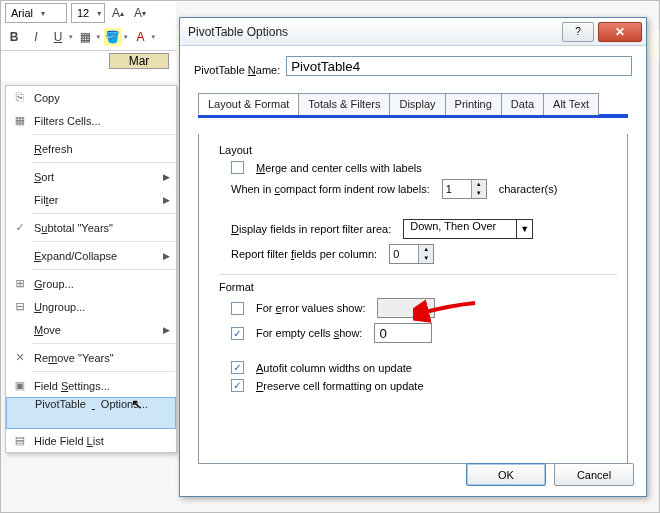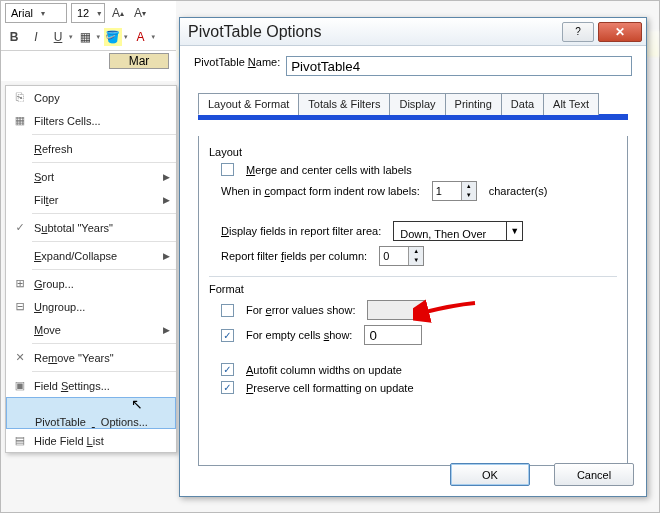--- a/index.html
+++ b/index.html
@@ -21,47 +21,47 @@
 .citem{display:flex;align-items:center;height:23px;padding:0 4px;cursor:default}
 .citem.sel{background:#cde6f7;border:1px solid #7eb4ea;height:32px}
 .cico{width:20px;height:16px;display:flex;align-items:center;justify-content:center;margin-right:4px;font-size:11px;color:#777}
 .clabel{flex:1;color:#222}
 .carrow{font-size:9px;color:#555;margin-right:2px}
 .csep{height:1px;background:#e0e0e0;margin:2px 0 2px 26px}
 .cursor{position:absolute;left:130px;top:395px;font-size:14px;color:#000;pointer-events:none}
 
 .dialog{position:absolute;left:178px;top:16px;width:468px;height:480px;border:1px solid #5c86a8;background:#fff;box-shadow:2px 2px 6px rgba(0,0,0,0.3)}
 .titlebar{height:28px;background:linear-gradient(#fff,#e9eff5);border-bottom:1px solid #c4cfda;display:flex;align-items:center}
-.titlebar .t{flex:1;padding-left:8px;font-size:16px;color:#222}
+.titlebar .t{flex:1;padding-left:8px;font-size:12px;color:#222}
 .titlebtn{width:32px;height:20px;border:1px solid #9aa7b3;border-radius:2px;margin-right:4px;display:flex;align-items:center;justify-content:center;font-size:10px;background:linear-gradient(#f8f8f8,#e4e8ec)}
 .titlebtn.close{background:linear-gradient(#e97f6c,#c7492e);color:#fff;border-color:#9a3a28;width:44px;font-size:12px;font-weight:bold}
 .dbody{padding:10px 14px 0 14px}
-.fldrow{display:flex;align-items:flex-start;margin-bottom:10px}
+.fldrow{display:flex;align-items:flex-end;margin-bottom:10px}
 .fldrow label{margin-right:6px}
 .txt{border:1px solid #7a97b0;background:#fff;height:20px;padding:0 4px;flex:1}
 
-.tabs{display:flex;border-bottom:6px solid #1d4ed8;margin:16px 4px}
+.tabs{display:flex;border-bottom:4px solid #1d4ed8;margin:16px 4px}
 .tab{padding:4px 9px;border:1px solid #8a9aaa;border-bottom:none;background:#f4f6f9;margin-right:-1px;font-size:11px;position:relative;top:1px;color:#222}
 .tab.active{background:#fff;font-weight:normal;top:1px;border-bottom:1px solid #fff}
-.tabpanel{border:1px solid #8a9aaa;border-top:none;margin:0 4px;padding:8px 10px 10px 10px;height:330px}
+.tabpanel{border:1px solid #8a9aaa;border-top:none;margin:0 4px;padding:8px 10px 10px 20px;height:330px}
 .group-title{margin:2px 0 5px 0}
 .hr{height:1px;background:#d4dbe2;margin:6px 0}
 .row{display:flex;align-items:center;margin:5px 0;gap:12px}
 .chk{width:13px;height:13px;border:1px solid #7a97b0;background:#fff;display:flex;align-items:center;justify-content:center;font-size:10px;color:#2461a5}
 .spin{display:flex;align-items:center;border:1px solid #888;height:20px;background:#fff}
 .spin input{border:none;width:28px;height:18px;padding:0 3px;font-size:11px}
 .spin .sbtns{display:flex;flex-direction:column;border-left:1px solid #999}
 .spin .sbtns div{width:14px;height:9px;font-size:6px;text-align:center;line-height:8px;background:#eaeef2}
-.sel{display:flex;align-items:flex-end;border:1px solid #333;height:20px;background:#fff}
+.sel{display:flex;align-items:flex-start;border:1px solid #333;height:20px;background:#fff}
 .sel span{padding:0 6px;flex:1}
 .sel .dd{width:16px;height:18px;border-left:1px solid #333;text-align:center;font-size:9px;line-height:18px}
 .smalltxt{border:1px solid #888;height:20px;width:58px;padding:0 4px;background:#fff}
 .smalltxt.dis{background:#eee;color:#999}
 
-.dlg-buttons{position:absolute;bottom:10px;right:12px;display:flex;gap:24px}
+.dlg-buttons{position:absolute;bottom:10px;right:12px;display:flex;gap:8px}
 .btn{width:80px;height:23px;border:1px solid #8a97a5;background:linear-gradient(#fff,#e7ebef);border-radius:2px;display:flex;align-items:center;justify-content:center}
 .btn.def{border:1px solid #4f84b8;box-shadow:0 0 0 1px #a5cdee inset}
 .u{text-decoration:underline}
 
 .arrow{position:absolute;left:412px;top:298px;pointer-events:none}
 
 .blurbar{position:absolute;top:30px;left:176px;right:0;height:26px;background:linear-gradient(#fdfdf5,#fcfce0);filter:blur(1px);opacity:0.7}
 .blurcell{position:absolute;height:18px;background:#3380c0;opacity:0.25;filter:blur(3px)}
 </style>
 </head>

